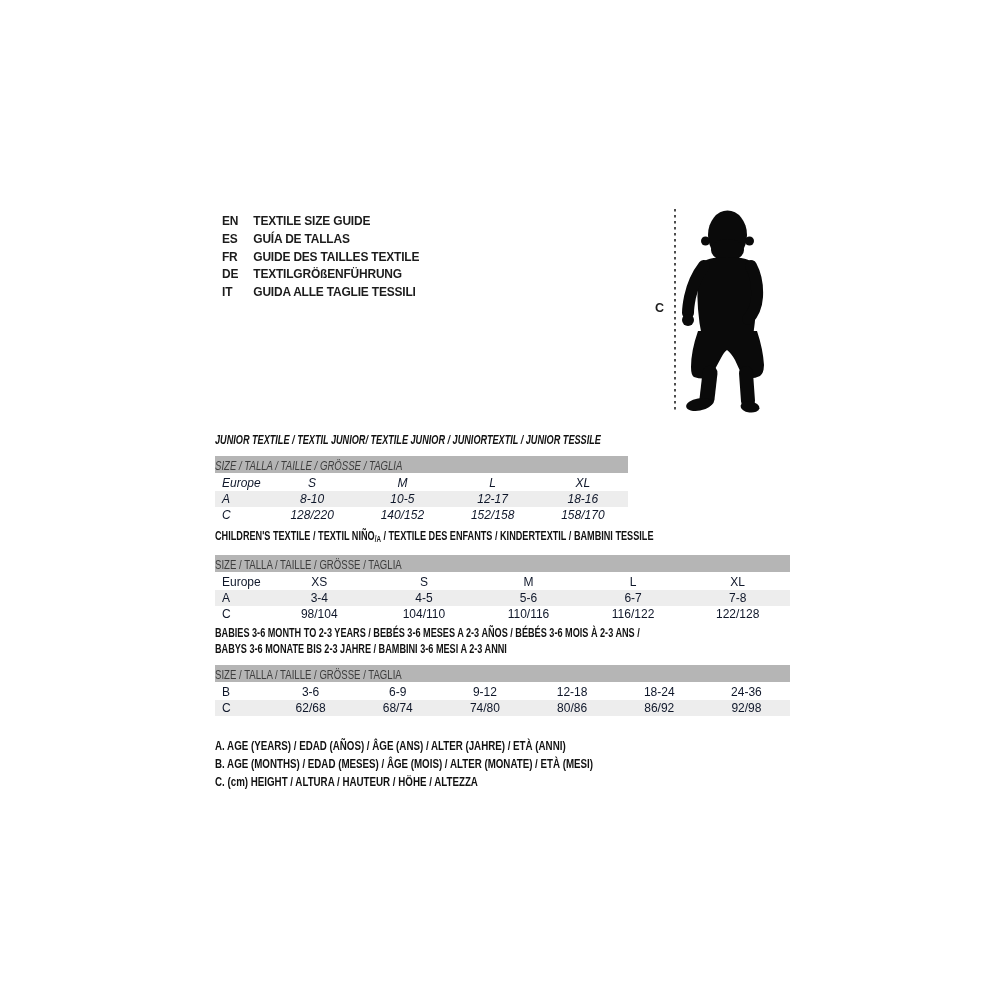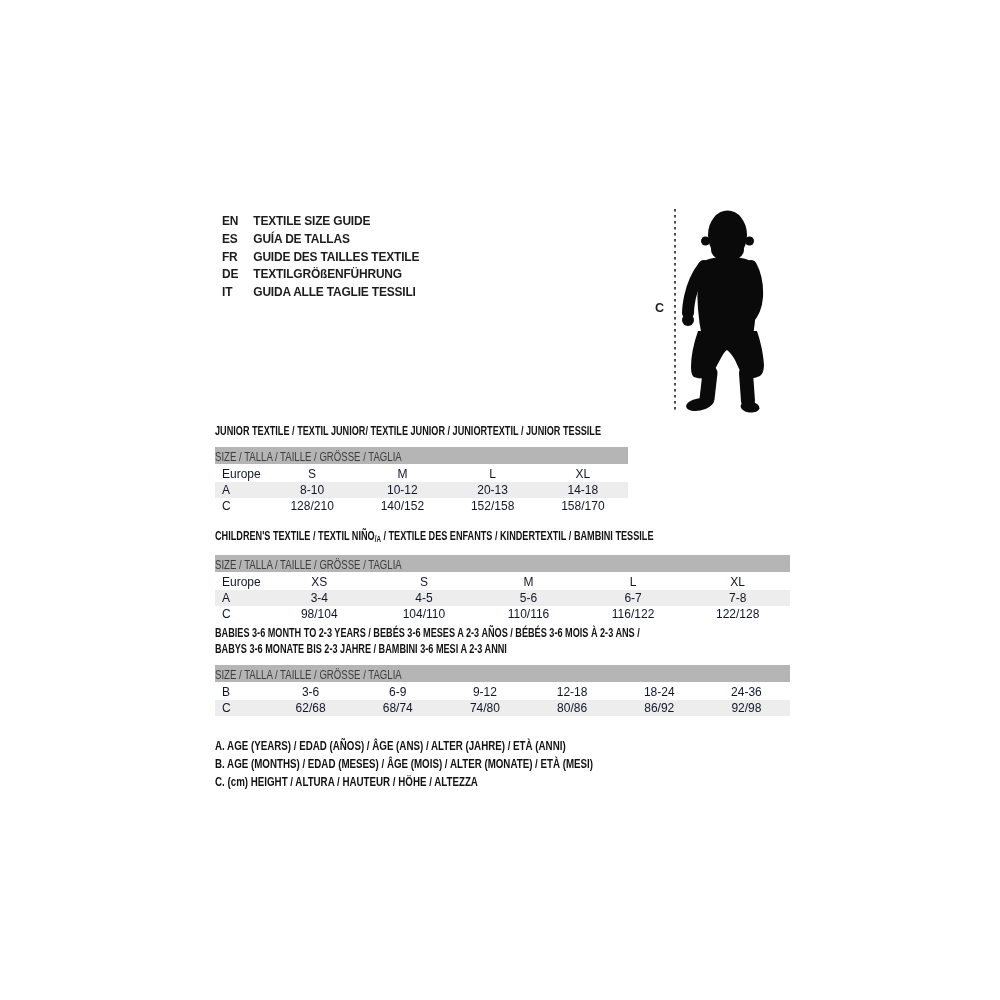--- a/index.html
+++ b/index.html
@@ -23,21 +23,21 @@
 
   
   .figure-svg { position: absolute; left: 648px; top: 195px; }
   .c-label {
     position: absolute; left: 655px; top: 301px;
     font-weight: bold; font-size: 12.5px; color: #1c1c1c;
   }
 
   
   .size-table { position: absolute; left: 215px; }
-  .t1 { top: 423px; width: 413px; }
+  .t1 { top: 432px; width: 413px; font-style: italic; }
   .t2 { top: 528px; width: 575px; }
   .t3 { top: 625px; width: 575px; }
   .tbl-title {
     font-weight: bold; font-size: 12.5px; line-height: 16px; color: #111111;
     white-space: nowrap; transform: scaleX(0.73); transform-origin: left top;
     margin-bottom: 8px;
   }
   .subA { font-size: 8.5px; vertical-align: -2px; }
   .size-bar {
     height: 17px; line-height: 17px; background: #b5b5b5;
@@ -122,27 +122,27 @@
     <div class="trow">
       <span class="rlbl">Europe</span>
       <span class="val">S</span>
       <span class="val">M</span>
       <span class="val">L</span>
       <span class="val">XL</span>
     </div>
     <div class="trow alt">
       <span class="rlbl">A</span>
       <span class="val">8-10</span>
-      <span class="val">10-12</span>
-      <span class="val">20-13</span>
-      <span class="val">14-18</span>
+      <span class="val">10-5</span>
+      <span class="val">12-17</span>
+      <span class="val">18-16</span>
     </div>
     <div class="trow">
       <span class="rlbl">C</span>
-      <span class="val">128/210</span>
+      <span class="val">128/220</span>
       <span class="val">140/152</span>
       <span class="val">152/158</span>
       <span class="val">158/170</span>
     </div>
   </div>
 
   <div class="size-table t2">
     <div class="tbl-title">
       <span>CHILDREN'S TEXTILE / TEXTIL NIÑO</span><span class="subA">/A</span><span> / TEXTILE DES ENFANTS / KINDERTEXTIL / BAMBINI TESSILE</span>
     </div>

